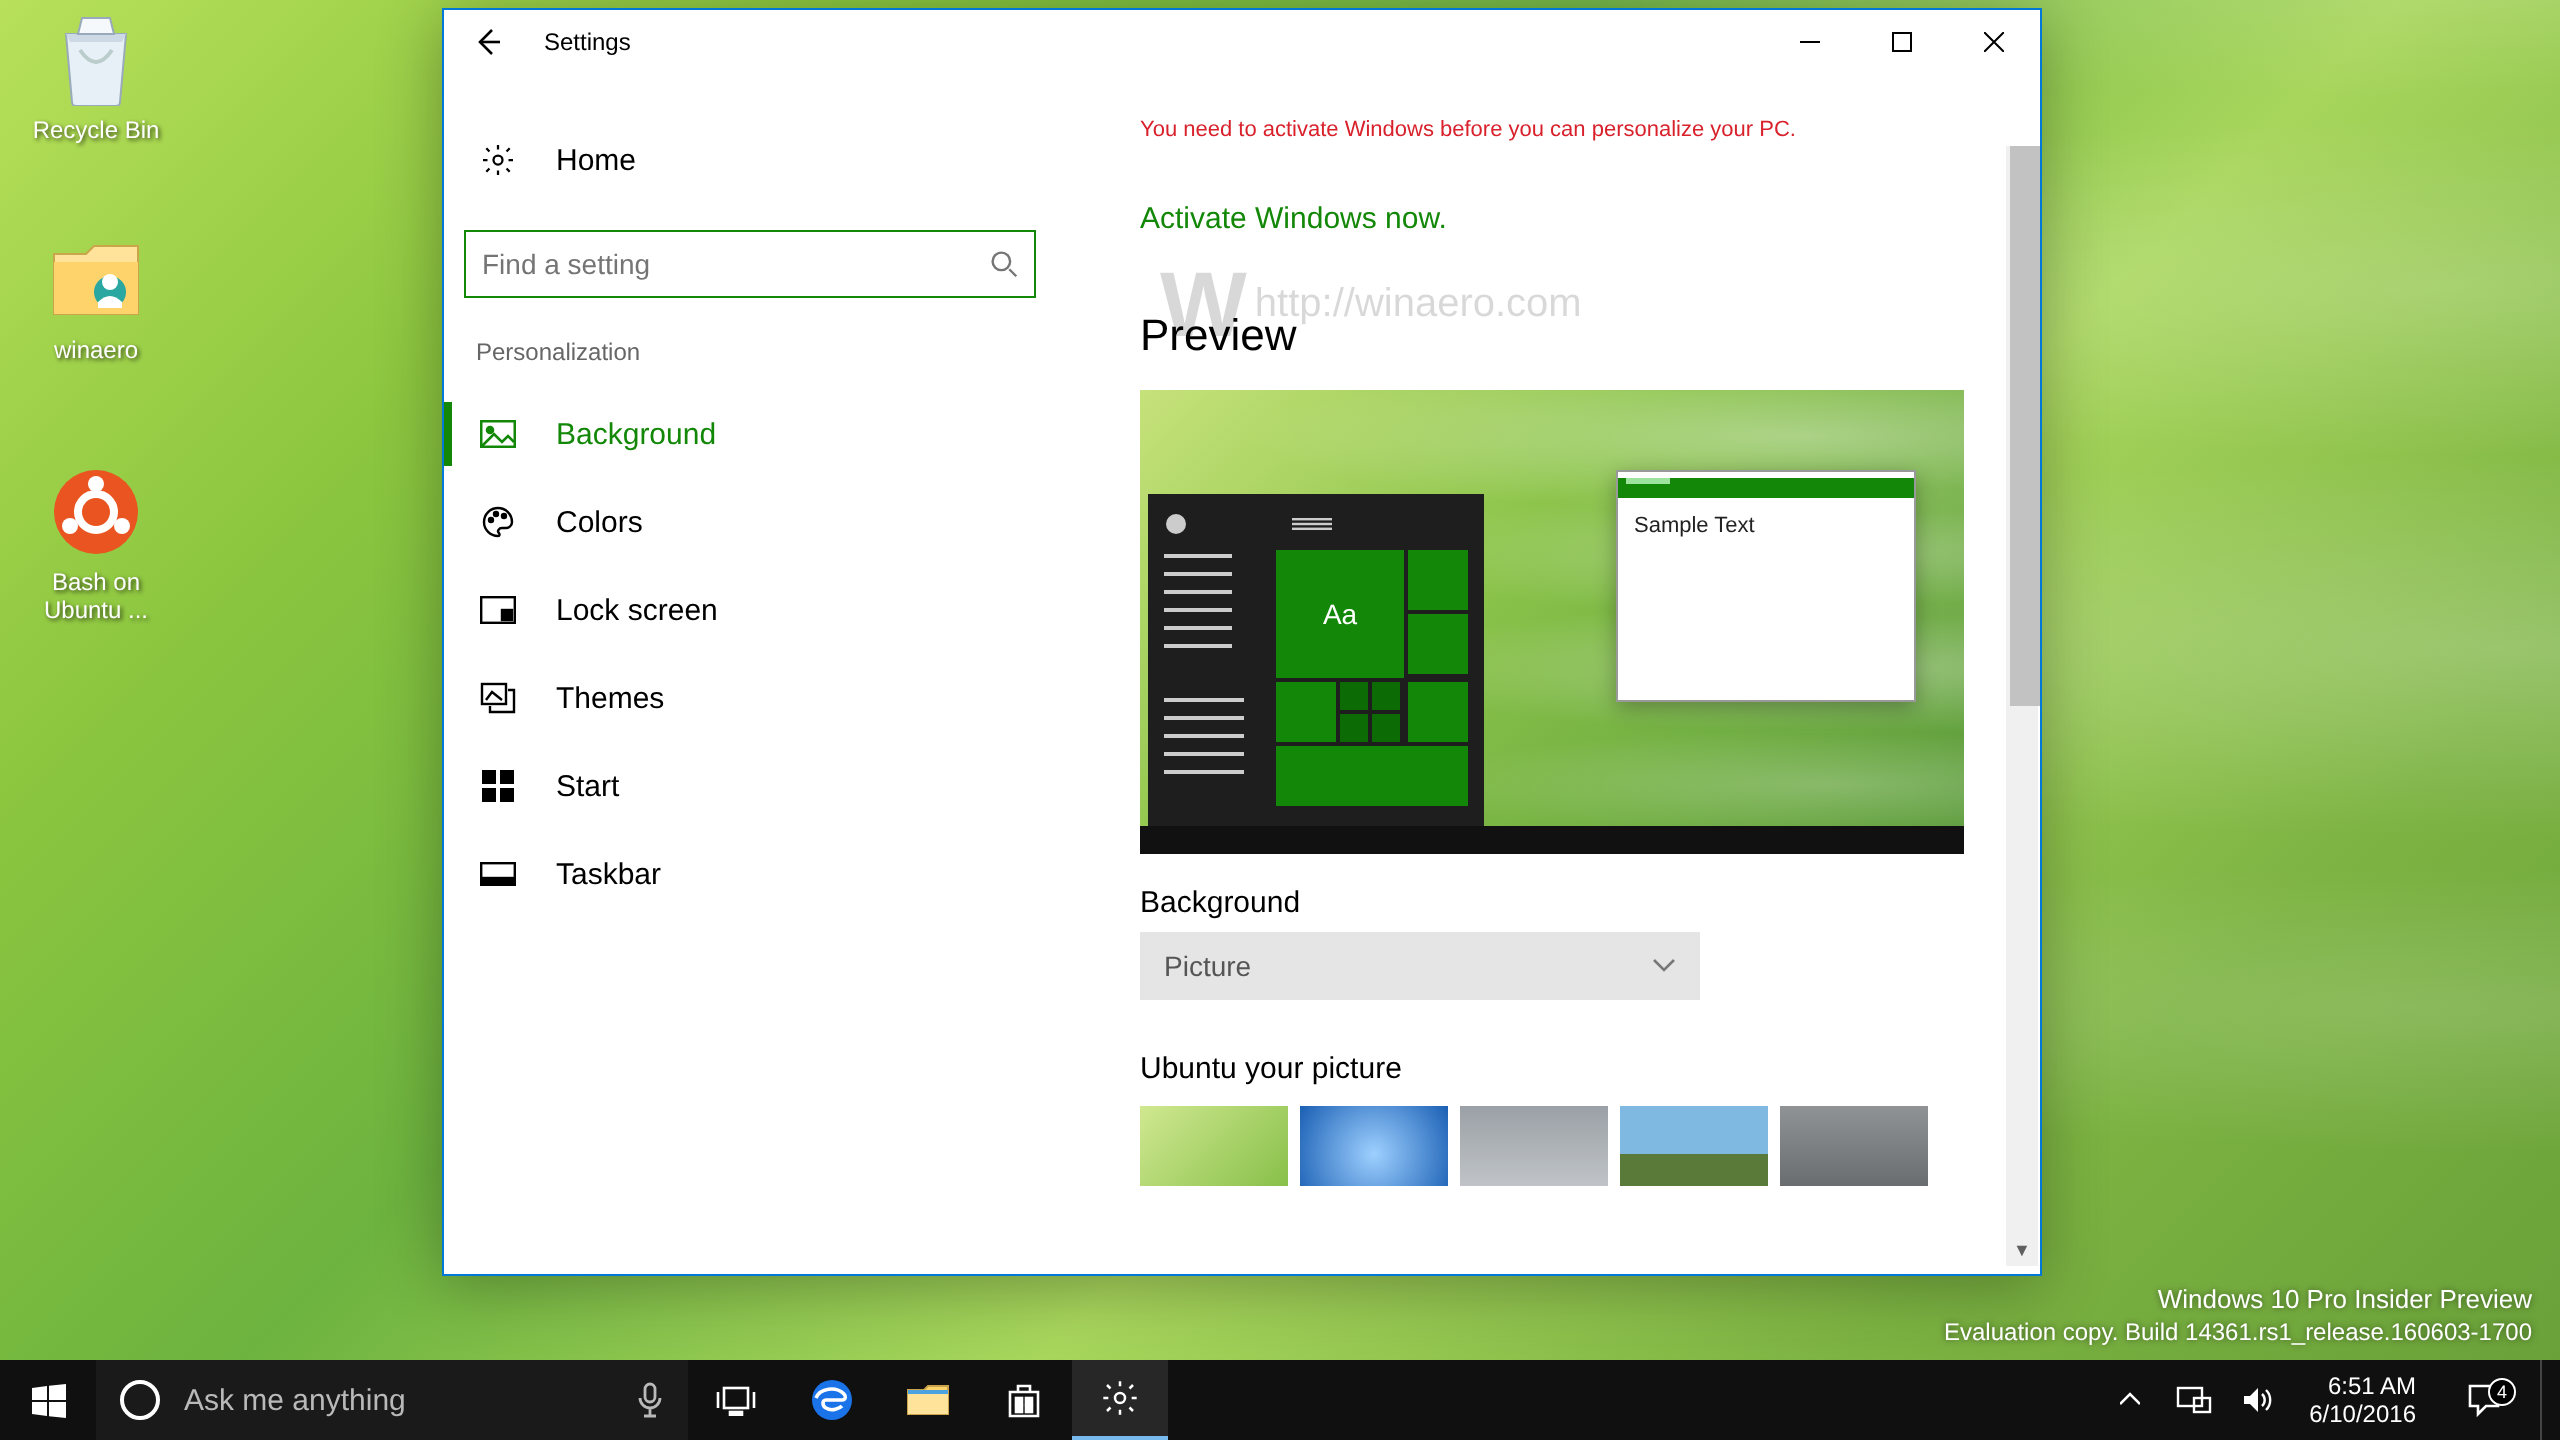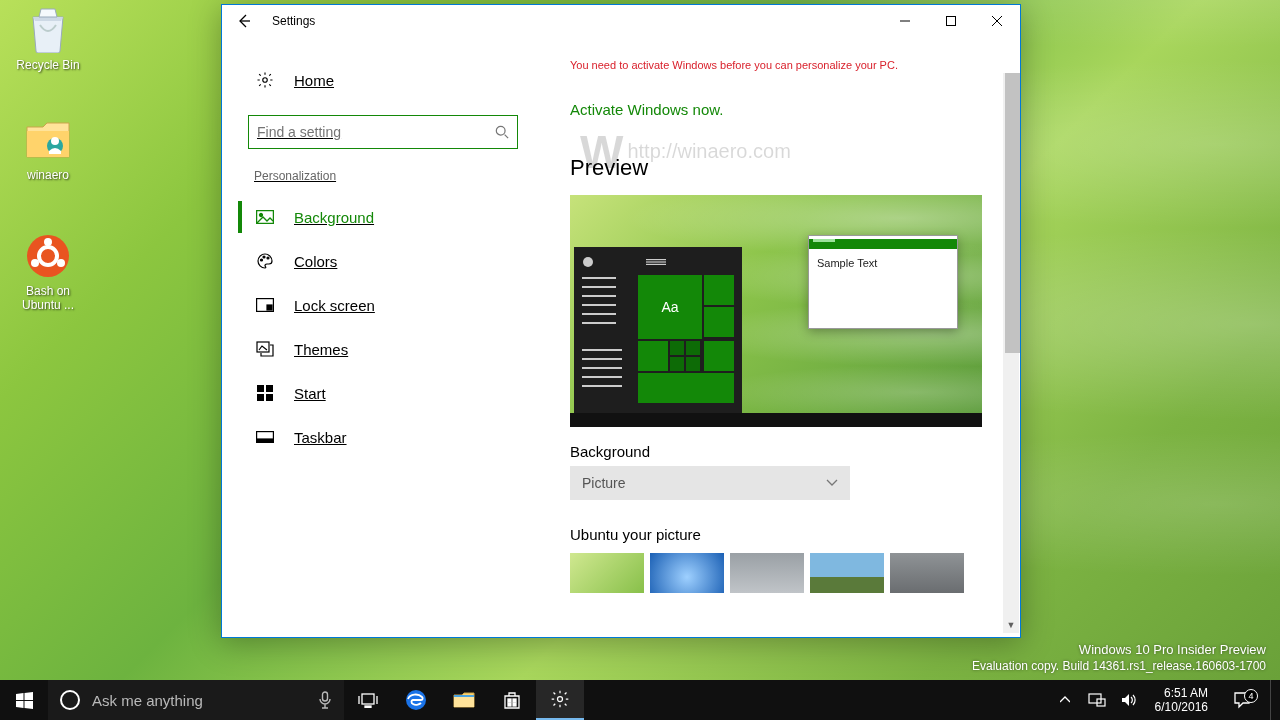--- a/index.html
+++ b/index.html
@@ -27,21 +27,21 @@
     background: #fff; border: 1px solid #0078d7; box-shadow: 0 5px 30px rgba(0,0,0,.3);
     display: flex; flex-direction: column;
   }
   .titlebar { height: 32px; display: flex; align-items: center; padding-left: 8px; }
   .titlebar .back { width: 28px; height: 28px; display:flex; align-items:center; justify-content:center; cursor:pointer; }
   .titlebar .title { font-size: 12px; margin-left: 14px; color:#000; }
   .titlebar .spacer { flex: 1; }
   .win-btn { width: 46px; height: 32px; display:flex; align-items:center; justify-content:center; cursor:pointer; }
 
   .settings-body { flex:1; display:flex; overflow:hidden; position:relative; }
-  .sidebar { width: 330px; padding: 20px 30px 0 26px; text-decoration: underline; }
+  .sidebar { width: 330px; padding: 20px 30px 0 10px; }
   .home-row { display:flex; align-items:center; padding: 12px 6px; margin-bottom: 12px; cursor:pointer; }
   .home-row .icon { width: 22px; height: 22px; margin-right: 18px; display:flex; align-items:center; justify-content:center; }
   .home-row .txt { font-size: 15px; color:#000; }
   .search-box { border: 1px solid #138808; height: 34px; display:flex; align-items:center; padding: 0 8px; margin: 0 4px 20px 0; }
   .search-box input { flex:1; border:none; outline:none; font-size: 14px; color:#666; }
   .search-box .sicon { color:#767676; }
   .section-label { font-size: 12px; color:#666; margin: 0 0 12px 6px; }
   .nav-item { height: 44px; display:flex; align-items:center; padding-left: 6px; cursor:pointer; position:relative; }
   .nav-item .icon { width: 22px; height: 22px; margin-right: 18px; display:flex; align-items:center; justify-content:center; color:#000; }
   .nav-item .txt { font-size: 15px; color:#000; }
@@ -84,21 +84,21 @@
   .tile.t4 { left:0;  top:66px; width:30px; height:30px; }
   .tile.t5 { left:32px; top:66px; width:14px; height:14px; background:#0d6b06;}
   .tile.t6 { left:48px; top:66px; width:14px; height:14px; background:#0d6b06;}
   .tile.t7 { left:32px; top:82px; width:14px; height:14px; background:#0d6b06;}
   .tile.t8 { left:48px; top:82px; width:14px; height:14px; background:#0d6b06;}
   .tile.t9 { left:66px; top:66px; width:30px; height:30px; }
   .tile.ta { left:0; top:98px; width:96px; height:30px; }
   .preview-start .round { position:absolute; left:9px; top:10px; width:10px; height:10px; border-radius:50%; background:#ccc; }
   .preview-start .ham1 { position:absolute; left:72px; top:14px; width:20px; height:2px; background:#ccc; box-shadow:0 -4px 0 #ccc, 0 4px 0 #ccc; transform:scaleY(.6);}
   
-  .sample-window { position:absolute; right:24px; top:40px; width:150px; height:94px; background:#fff; border:1px solid #999; box-shadow:0 3px 10px rgba(0,0,0,.3); }
+  .sample-window { position:absolute; right:24px; top:40px; width:150px; height:116px; background:#fff; border:1px solid #999; box-shadow:0 3px 10px rgba(0,0,0,.3); }
   .sample-window .swt { height:10px; background:#138808; }
   .sample-window .swt .accent { width:22px; height:3px; background:#9de29d; margin:3px 0 0 4px;}
   .sample-window .swtext { font-size:11px; color:#222; padding:8px 0 0 8px; }
 
   .bg-label { font-size: 15px; color:#000; margin-top: 16px; }
   .dropdown { width: 280px; height: 34px; background:#e5e5e5; margin-top:6px; display:flex; align-items:center; padding:14px 12px; color:#555; font-size:14px; justify-content:space-between; cursor:not-allowed;}
   .dropdown .chev { color:#777; }
 
   .choose-label { font-size: 15px; color:#000; margin-top: 26px; }
   .thumbs { display:flex; gap:6px; margin-top:10px; }

